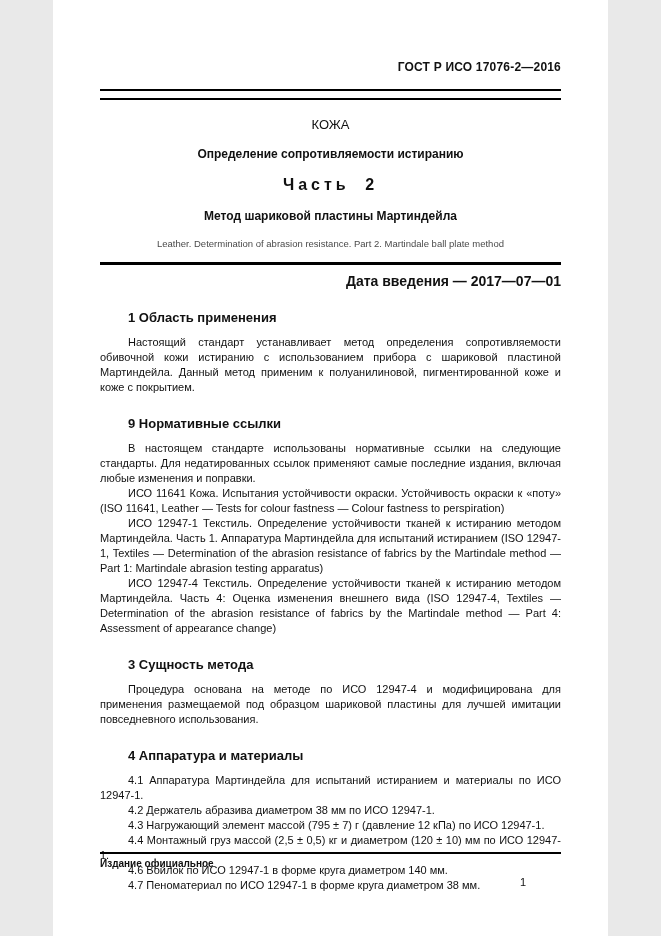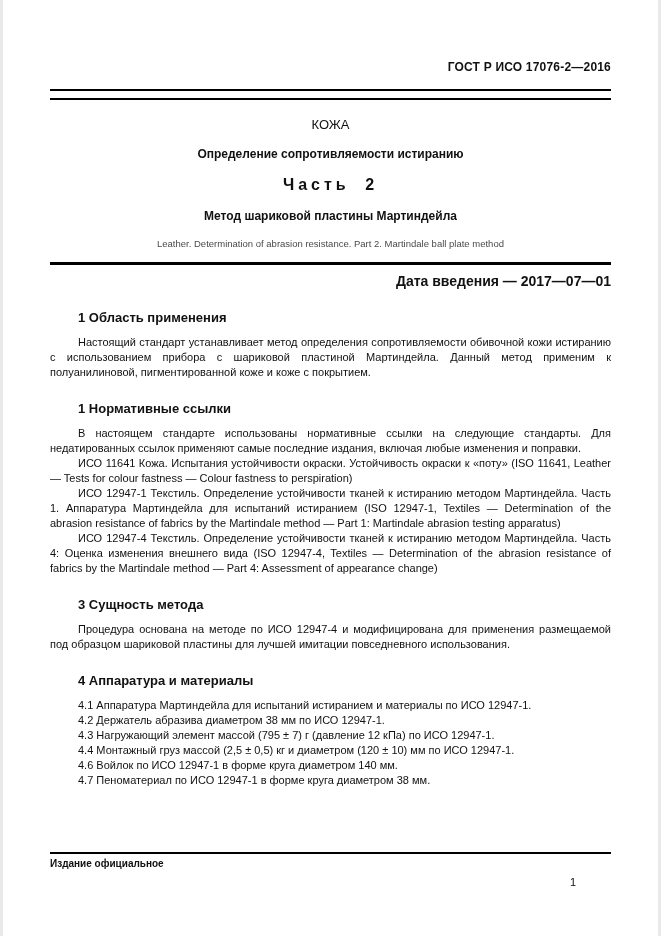--- a/index.html
+++ b/index.html
@@ -1,18 +1,18 @@
 <!DOCTYPE html>
 <html lang="ru"><head>
 <meta charset="utf-8">
 <style>
   html, body { margin: 0; padding: 0; background: #e9e9e9; }
   .page {
     position: relative;
-    width: 655px;
+    width: 555px;
     height: 936px;
     margin: 0 auto;
     background: #ffffff;
     font-family: "Liberation Sans", sans-serif;
     color: #111;
     box-sizing: border-box;
     padding: 0 47px;
     overflow: hidden;
   }
   .doc-number {
@@ -116,21 +116,21 @@
 
   <hr class="rule rule-thick">
 
   <div class="intro-date">Дата введения — 2017—07—01</div>
 
   <main>
 
     <h2 class="sec-h">1  Область применения</h2>
     <p class="para">Настоящий стандарт устанавливает метод определения сопротивляемости обивочной кожи истиранию с использованием прибора с шариковой пластиной Мартиндейла. Данный метод применим к полуанилиновой, пигментированной коже и коже с покрытием.</p>
 
-    <h2 class="sec-h">1  Нормативные ссылки</h2>
+    <h2 class="sec-h">9  Нормативные ссылки</h2>
     <p class="para">В настоящем стандарте использованы нормативные ссылки на следующие стандарты. Для недатированных ссылок применяют самые последние издания, включая любые изменения и поправки.</p>
     <p class="para">ИСО 11641 Кожа. Испытания устойчивости окраски. Устойчивость окраски к «поту» (ISO 11641, Leather — Tests for colour fastness — Colour fastness to perspiration)</p>
     <p class="para">ИСО 12947-1 Текстиль. Определение устойчивости тканей к истиранию методом Мартиндейла. Часть 1. Аппаратура Мартиндейла для испытаний истиранием (ISO 12947-1, Textiles — Determination of the abrasion resistance of fabrics by the Martindale method — Part 1: Martindale abrasion testing apparatus)</p>
     <p class="para">ИСО 12947-4 Текстиль. Определение устойчивости тканей к истиранию методом Мартиндейла. Часть 4: Оценка изменения внешнего вида (ISO 12947-4, Textiles — Determination of the abrasion resistance of fabrics by the Martindale method — Part 4: Assessment of appearance change)</p>
 
     <h2 class="sec-h">3  Сущность метода</h2>
     <p class="para">Процедура основана на методе по ИСО 12947-4 и модифицирована для применения размещаемой под образцом шариковой пластины для лучшей имитации повседневного использования.</p>
 
     <h2 class="sec-h">4  Аппаратура и материалы</h2>
     <p class="para">4.1  Аппаратура Мартиндейла для испытаний истиранием и материалы по ИСО 12947-1.</p>

